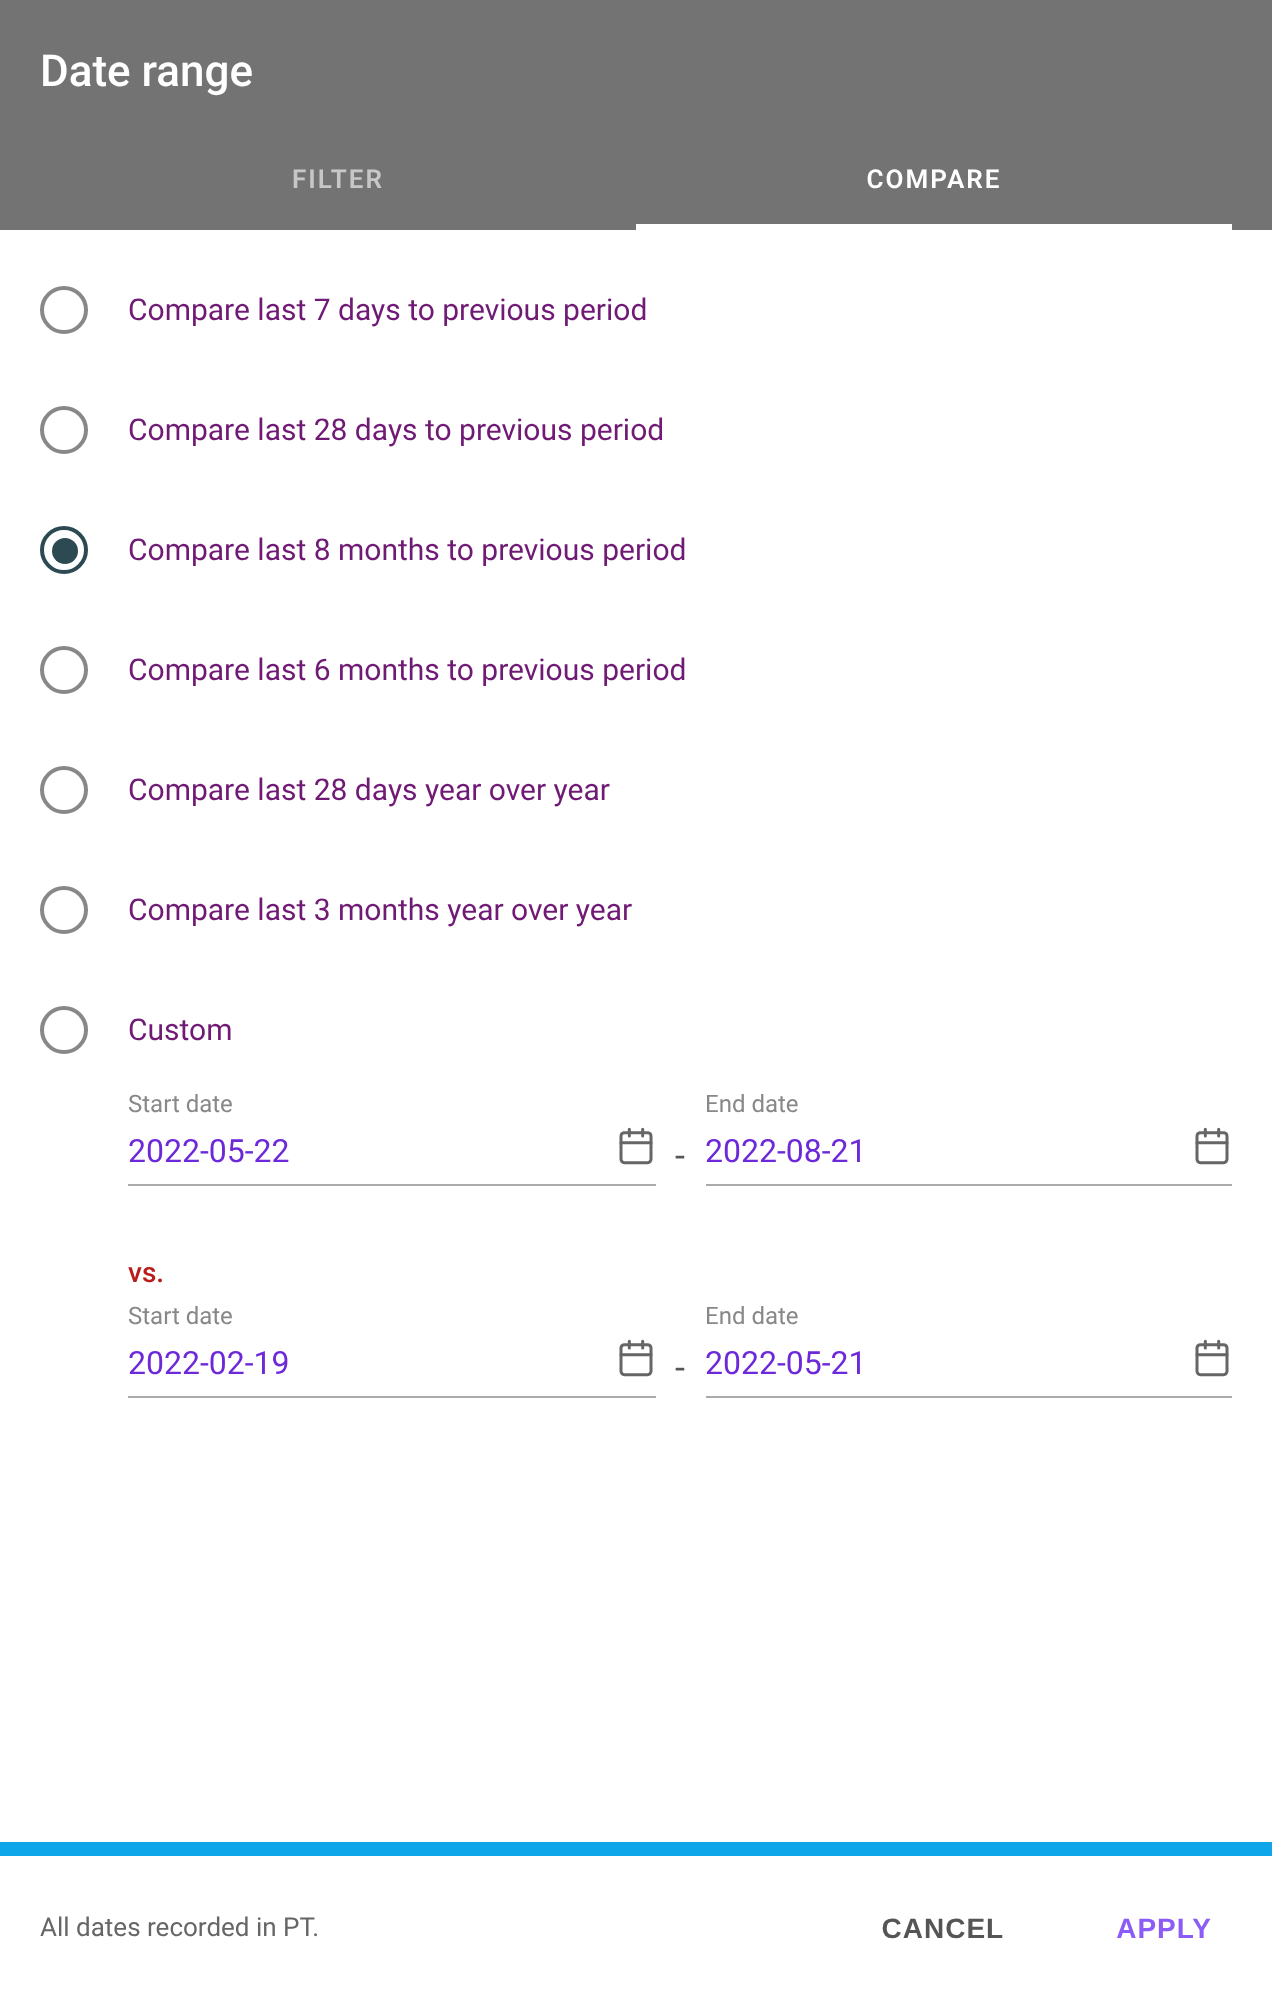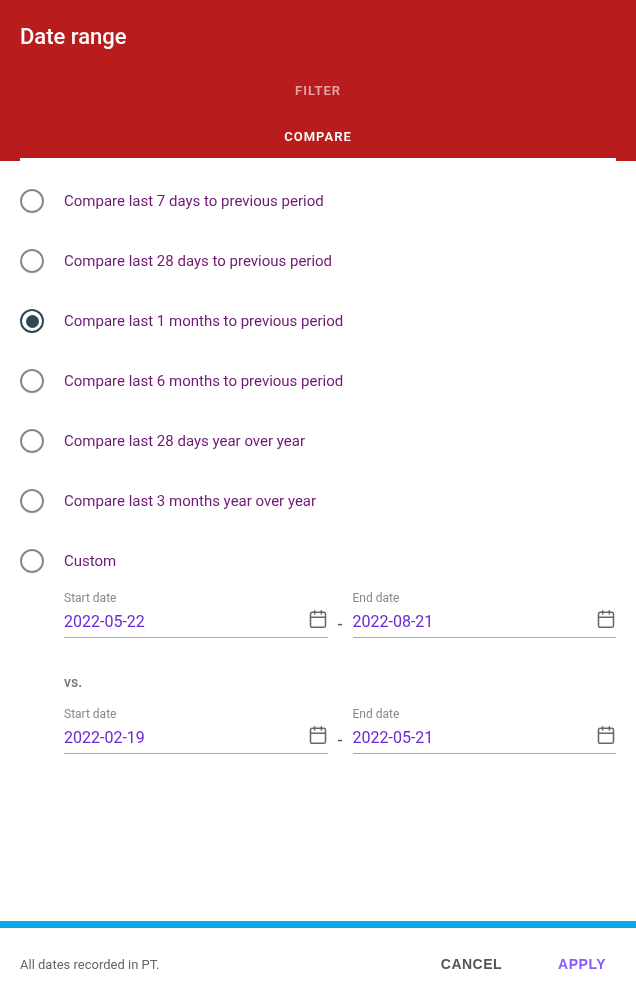--- a/index.html
+++ b/index.html
@@ -6,34 +6,34 @@
     body {
       font-family: 'Roboto', Arial, sans-serif;
       background: #fff;
       width: 636px;
       min-height: 1000px;
       display: flex;
       flex-direction: column;
     }
 
     .header {
-      background: #b91c1c;
+      background: #737373;
       color: #fff;
       padding: 24px 20px 0 20px;
     }
 
     .header-title {
       font-size: 22px;
       font-weight: 500;
       margin-bottom: 20px;
     }
 
     .tabs {
       display: flex;
-      flex-direction: column;
+      flex-direction: row;
     }
 
     .tab {
       flex: 1;
       text-align: center;
       padding: 14px 0;
       font-size: 13px;
       font-weight: 600;
       letter-spacing: 1px;
       color: rgba(255,255,255,0.6);
@@ -129,23 +129,23 @@
 
     .dash-separator {
       font-size: 18px;
       color: #555;
       margin: 0 10px;
       padding-top: 18px;
     }
 
     .vs-text {
       font-size: 14px;
-      color: #737373;
+      color: #b91c1c;
       font-weight: 500;
-      margin-bottom: 17px;
+      margin-bottom: 6px;
     }
 
     .footer {
       border-top: 7px solid #0ea5e9;
       padding: 20px 20px;
       display: flex;
       align-items: center;
       justify-content: space-between;
       background: #fff;
     }
@@ -200,21 +200,21 @@
     <span class="radio-label">Compare last 7 days to previous period</span>
   </div>
 
   <div class="radio-option">
     <div class="radio-circle"></div>
     <span class="radio-label">Compare last 28 days to previous period</span>
   </div>
 
   <div class="radio-option">
     <div class="radio-circle checked"></div>
-    <span class="radio-label">Compare last 1 months to previous period</span>
+    <span class="radio-label">Compare last 8 months to previous period</span>
   </div>
 
   <div class="radio-option">
     <div class="radio-circle"></div>
     <span class="radio-label">Compare last 6 months to previous period</span>
   </div>
 
 
   <div class="radio-option">
     <div class="radio-circle"></div>

